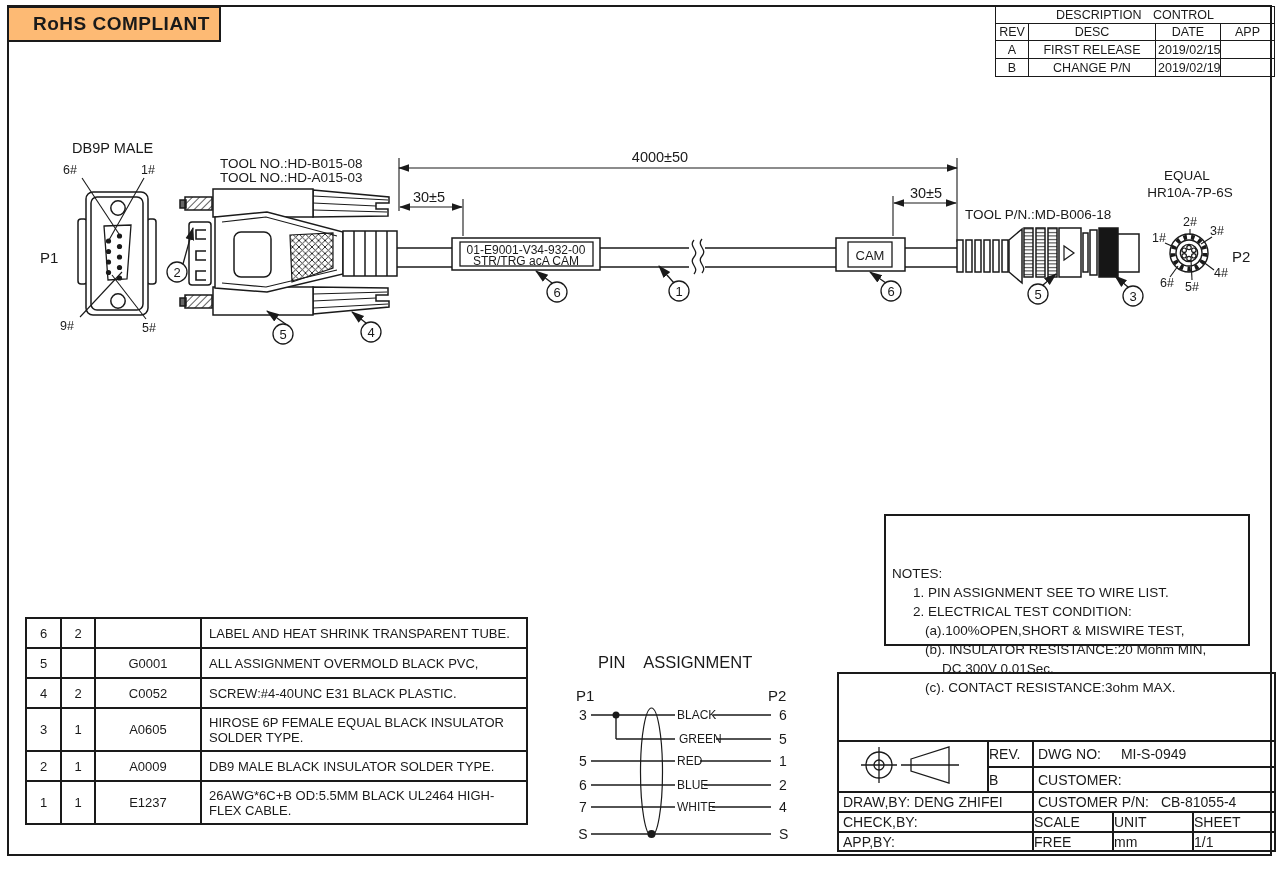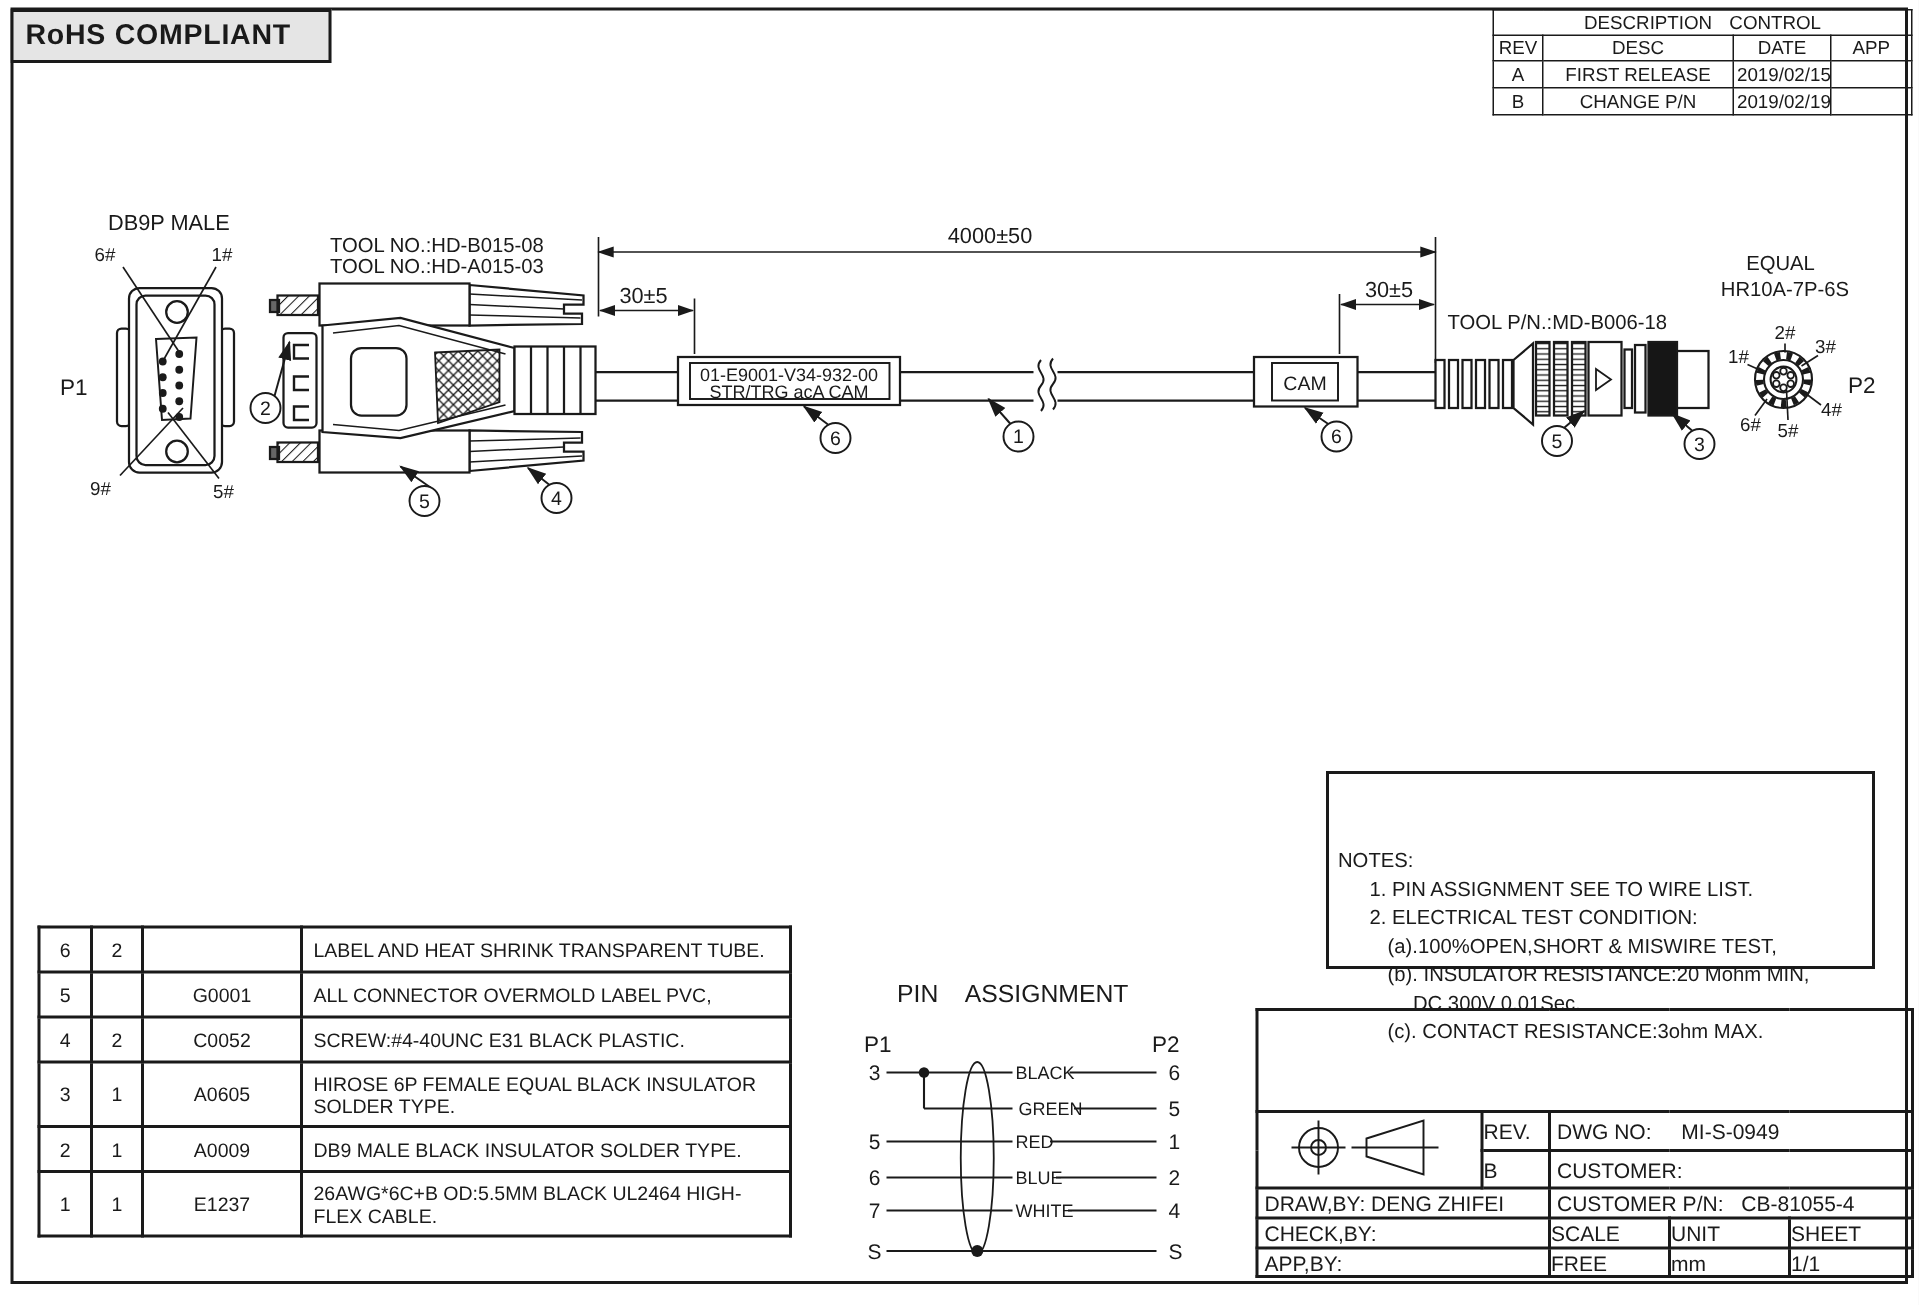--- a/index.html
+++ b/index.html
@@ -5,22 +5,22 @@
   html,body{margin:0;padding:0;background:#f5f5f5;}
   #page{position:relative;width:1279px;height:870px;background:#ffffff;
         font-family:"Liberation Sans",sans-serif;color:#1a1a1a;overflow:hidden;}
   #border-frame{position:absolute;left:7px;top:5px;width:1265px;height:851px;
         border:2.5px solid #1a1a1a;box-sizing:border-box;}
   svg text{fill:#1a1a1a;font-family:"Liberation Sans",sans-serif;}
   .abs{position:absolute;}
 
   
   #rohs-box{left:7px;top:6px;width:214px;height:36px;border:2px solid #1a1a1a;
-        box-sizing:border-box;display:flex;align-items:center;padding-left:8px;
-        font-size:19px;font-weight:bold;letter-spacing:.5px;background:#e5e5e5;}
+        box-sizing:border-box;display:flex;align-items:center;padding-left:24px;
+        font-size:19px;font-weight:bold;letter-spacing:.5px;background:#fdba74;}
 
   
   table{border-collapse:collapse;table-layout:fixed;}
   td{border:2px solid #1a1a1a;font-size:13px;overflow:hidden;white-space:normal;}
 
   
   #rev-table-wrap{left:995px;top:6px;width:279px;}
   #rev-table{width:279px;}
   #rev-table td{border-width:1.5px;text-align:center;font-size:12.5px;padding:0 2px;}
   #rev-table .title{word-spacing:8px;height:16px;}
@@ -421,21 +421,21 @@
           <tr class="r30">
         <td>6</td>
         <td>2</td>
         <td></td>
         <td class="desc">LABEL AND HEAT SHRINK TRANSPARENT TUBE.</td>
       </tr>
       <tr class="r30">
         <td>5</td>
         <td></td>
         <td>G0001</td>
-        <td class="desc">ALL CONNECTOR OVERMOLD LABEL PVC,</td>
+        <td class="desc">ALL ASSIGNMENT OVERMOLD BLACK PVC,</td>
       </tr>
       <tr class="r30">
         <td>4</td>
         <td>2</td>
         <td>C0052</td>
         <td class="desc">SCREW:#4-40UNC E31 BLACK PLASTIC.</td>
       </tr>
       <tr class="r43">
         <td>3</td>
         <td>1</td>

